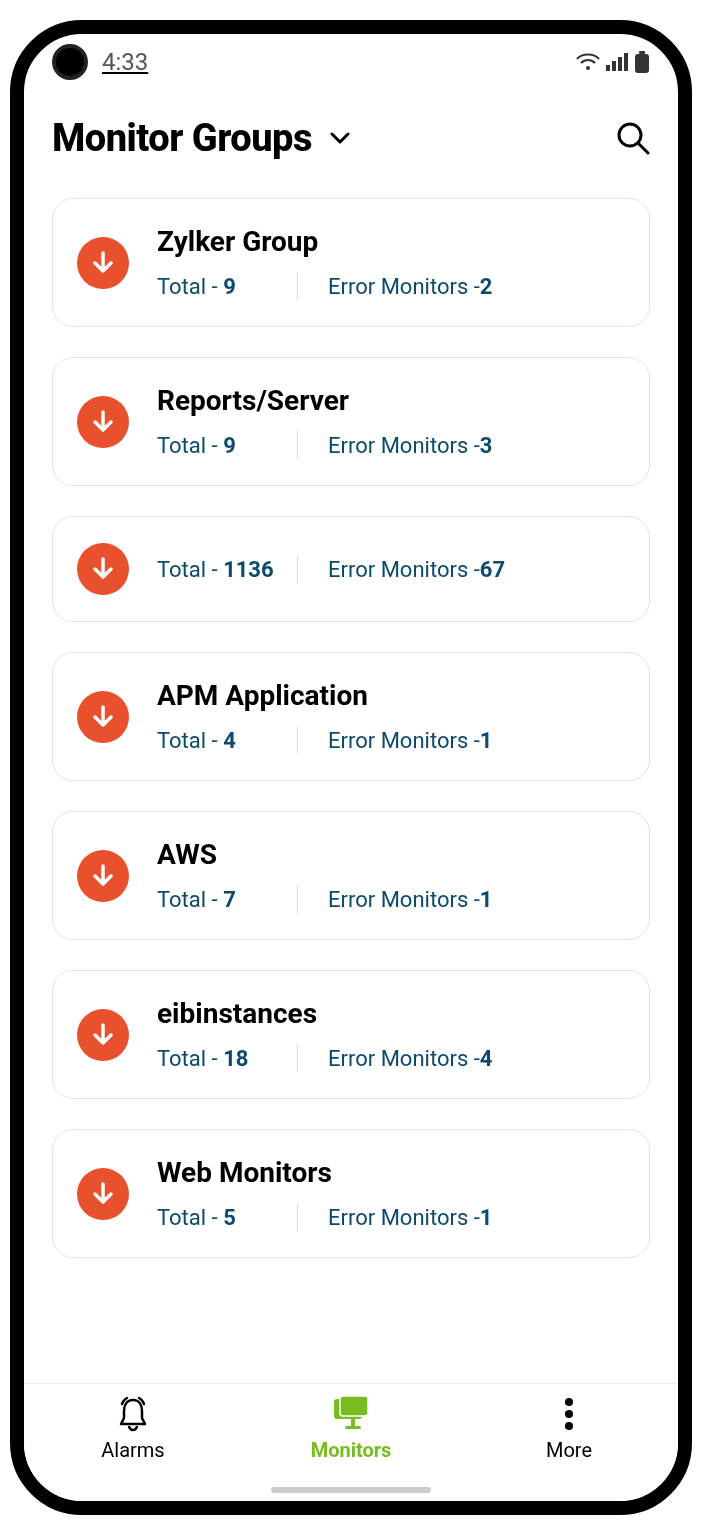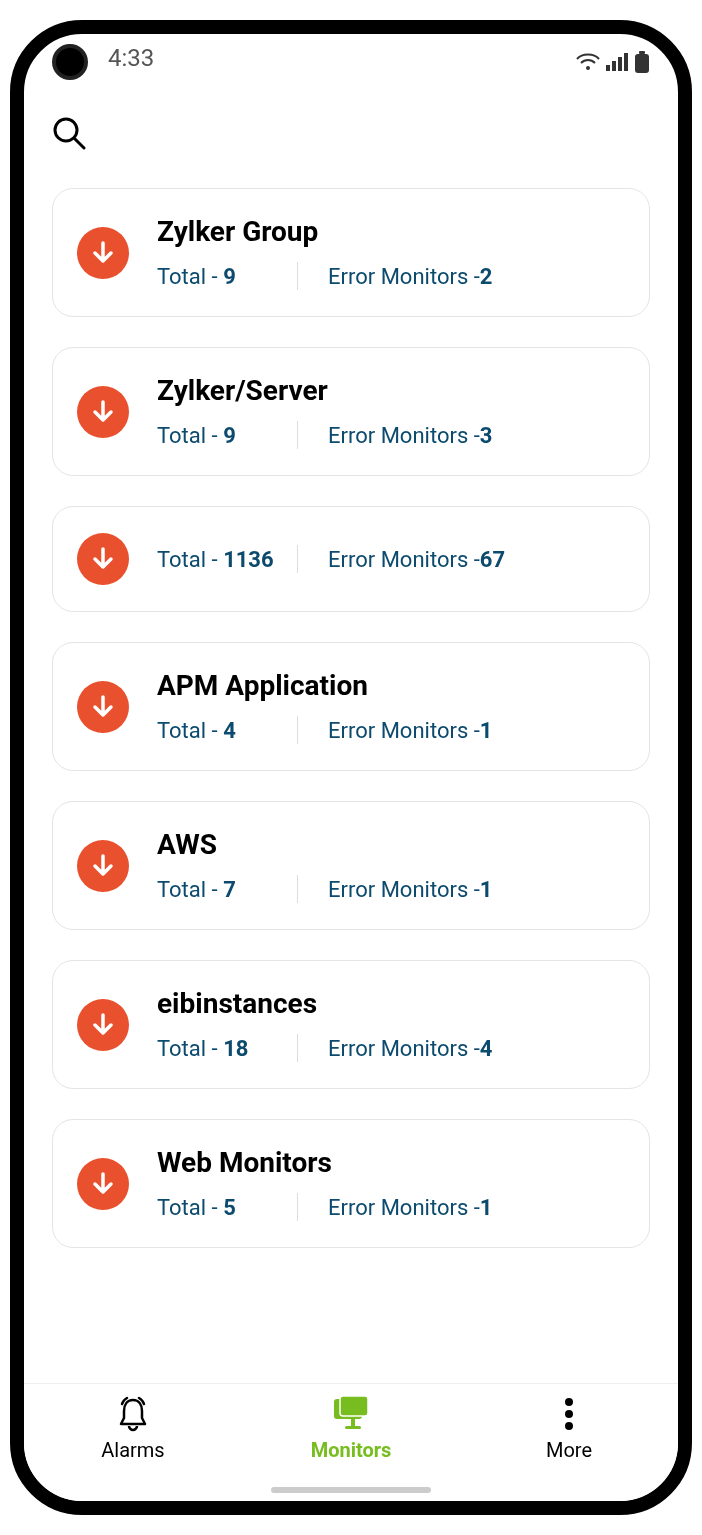--- a/index.html
+++ b/index.html
@@ -29,21 +29,23 @@
   .status-bar {
     height: 56px;
     display: flex;
     align-items: center;
     justify-content: space-between;
     padding: 0 28px;
     position: relative;
   }
   .status-left {
     display: flex;
-    gap: 20px;
+    align-items: center;
+    gap: 14px;
+    text-decoration: underline;
   }
   .camera-dot {
     width: 36px;
     height: 36px;
     border-radius: 50%;
     background: #000;
     border: 4px solid #222;
   }
   .clock {
     font-size: 24px;
@@ -188,20 +190,28 @@
       <span>
         <svg width="16" height="22" viewBox="0 0 16 22">
           <rect x="5" y="0" width="6" height="3" rx="1" fill="#333"></rect>
           <rect x="1" y="3" width="14" height="19" rx="3" fill="#333"></rect>
         </svg>
       </span>
     </div>
   </div>
 
   <div class="header">
+    <div class="header-title-wrap">
+      <div class="header-title">Monitor Groups</div>
+      <span class="chevron-down-icon">
+        <svg width="20" height="12" viewBox="0 0 20 12">
+          <path d="M2 2 L10 10 L18 2" stroke="#000" stroke-width="3" fill="none" stroke-linecap="round" stroke-linejoin="round"></path>
+        </svg>
+      </span>
+    </div>
     <span class="search-btn">
       <svg width="34" height="34" viewBox="0 0 34 34">
         <circle cx="14" cy="14" r="11" stroke="#000" stroke-width="3" fill="none"></circle>
         <line x1="23" y1="23" x2="32" y2="32" stroke="#000" stroke-width="3" stroke-linecap="round"></line>
       </svg>
     </span>
   </div>
 
   <div class="list" id="list">
       <div class="card">
@@ -220,21 +230,21 @@
           </div>
         </div>
       </div>
       <div class="card">
         <div class="status-circle">
           <svg width="26" height="26" viewBox="0 0 26 26">
             <path d="M13 3 L13 21 M5 13 L13 21 L21 13" stroke="#fff" stroke-width="3.5" fill="none" stroke-linecap="round" stroke-linejoin="round"></path>
           </svg>
         </div>
         <div class="card-body">
-          <div class="card-title">Zylker/Server</div>
+          <div class="card-title">Reports/Server</div>
           <div class="stats-row">
             <span class="stat-total"><span class="stat-label">Total - </span><span class="stat-value">9</span></span>
             <span class="divider"></span>
             <span class="stat-label">Error Monitors - </span>
             <span class="stat-value">3</span>
           </div>
         </div>
       </div>
       <div class="card">
         <div class="status-circle">

